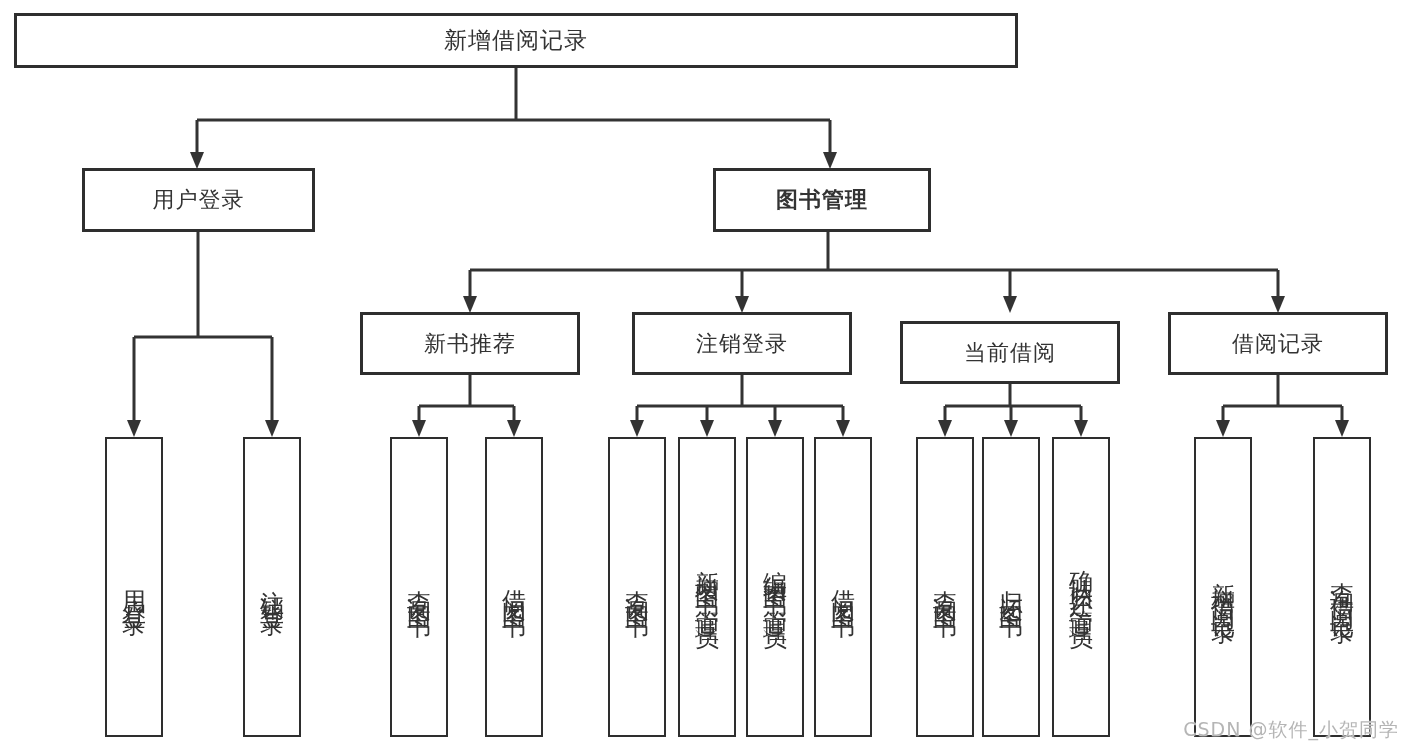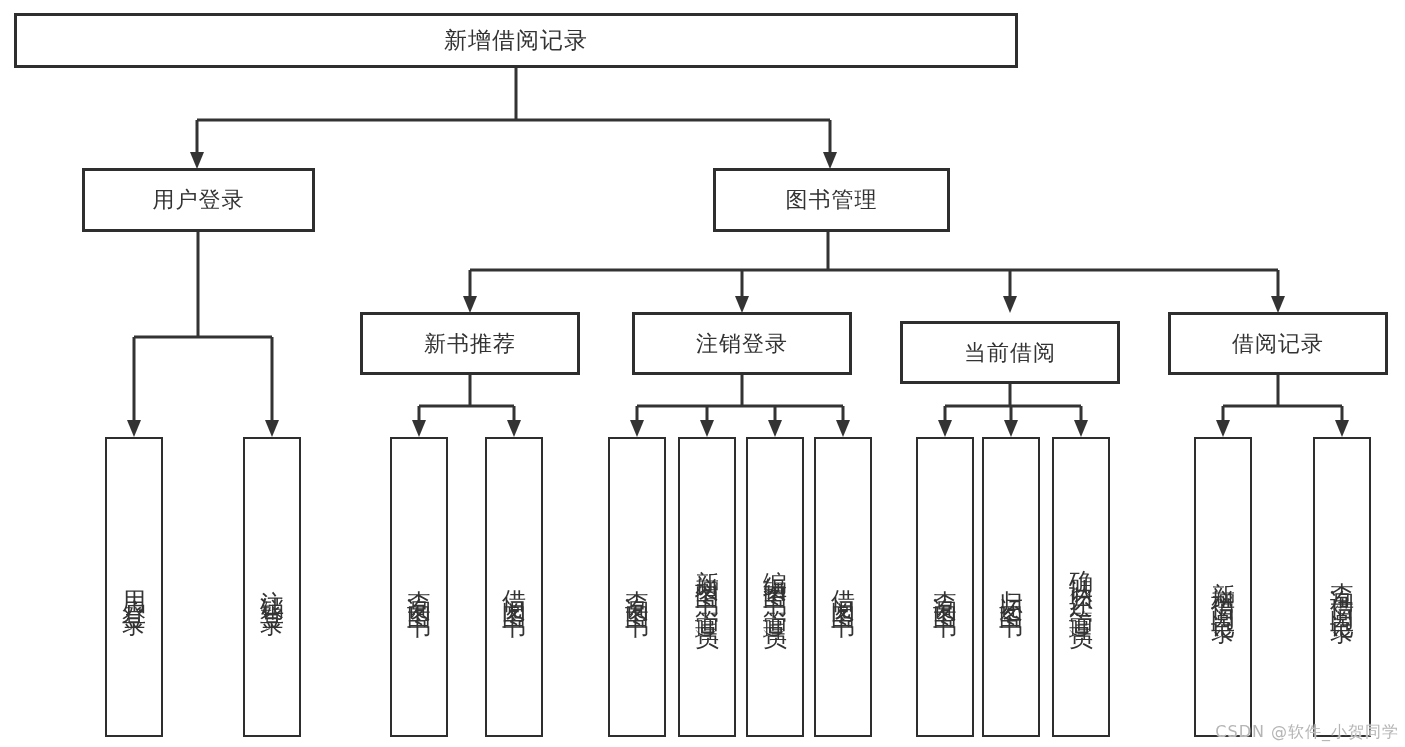--- a/index.html
+++ b/index.html
@@ -61,21 +61,21 @@
     writing-mode: vertical-rl;
     text-orientation: mixed;
     letter-spacing: 8px;
     line-height: 1;
     white-space: nowrap;
   }
   .watermark {
     position: absolute;
     right: 6px; bottom: 4px;
     z-index: 2;
-    font-size: 16px;
+    font-size: 19px;
     color: var(--watermark);
     text-shadow: 0 0 2px #ffffff, 0 0 1px #ffffff;
     letter-spacing: 1px;
     margin-top: 48px;
   }
 </style>
 </head>
 <body>
 
 <div class="canvas">
@@ -130,21 +130,21 @@
     </g>
   </svg>
 
   <div class="node root-box">
     <span>新增借阅记录</span>
   </div>
 
   <div class="node lvl2 hbox" style="left:82px; width:233px;">
     <span>用户登录</span>
   </div>
-  <div class="node lvl2 hbox" style="left:713px; width:237px;">
+  <div class="node lvl2 hbox" style="left:713px; width:218px;font-weight:bold;">
     <span>图书管理</span>
   </div>
 
   <div class="node lvl3 hbox" style="left:360px;">
     <span>新书推荐</span>
   </div>
   <div class="node lvl3 hbox" style="left:632px;">
     <span>注销登录</span>
   </div>
   <div class="node lvl3 hbox" style="left:900px;margin-top:9px;">

